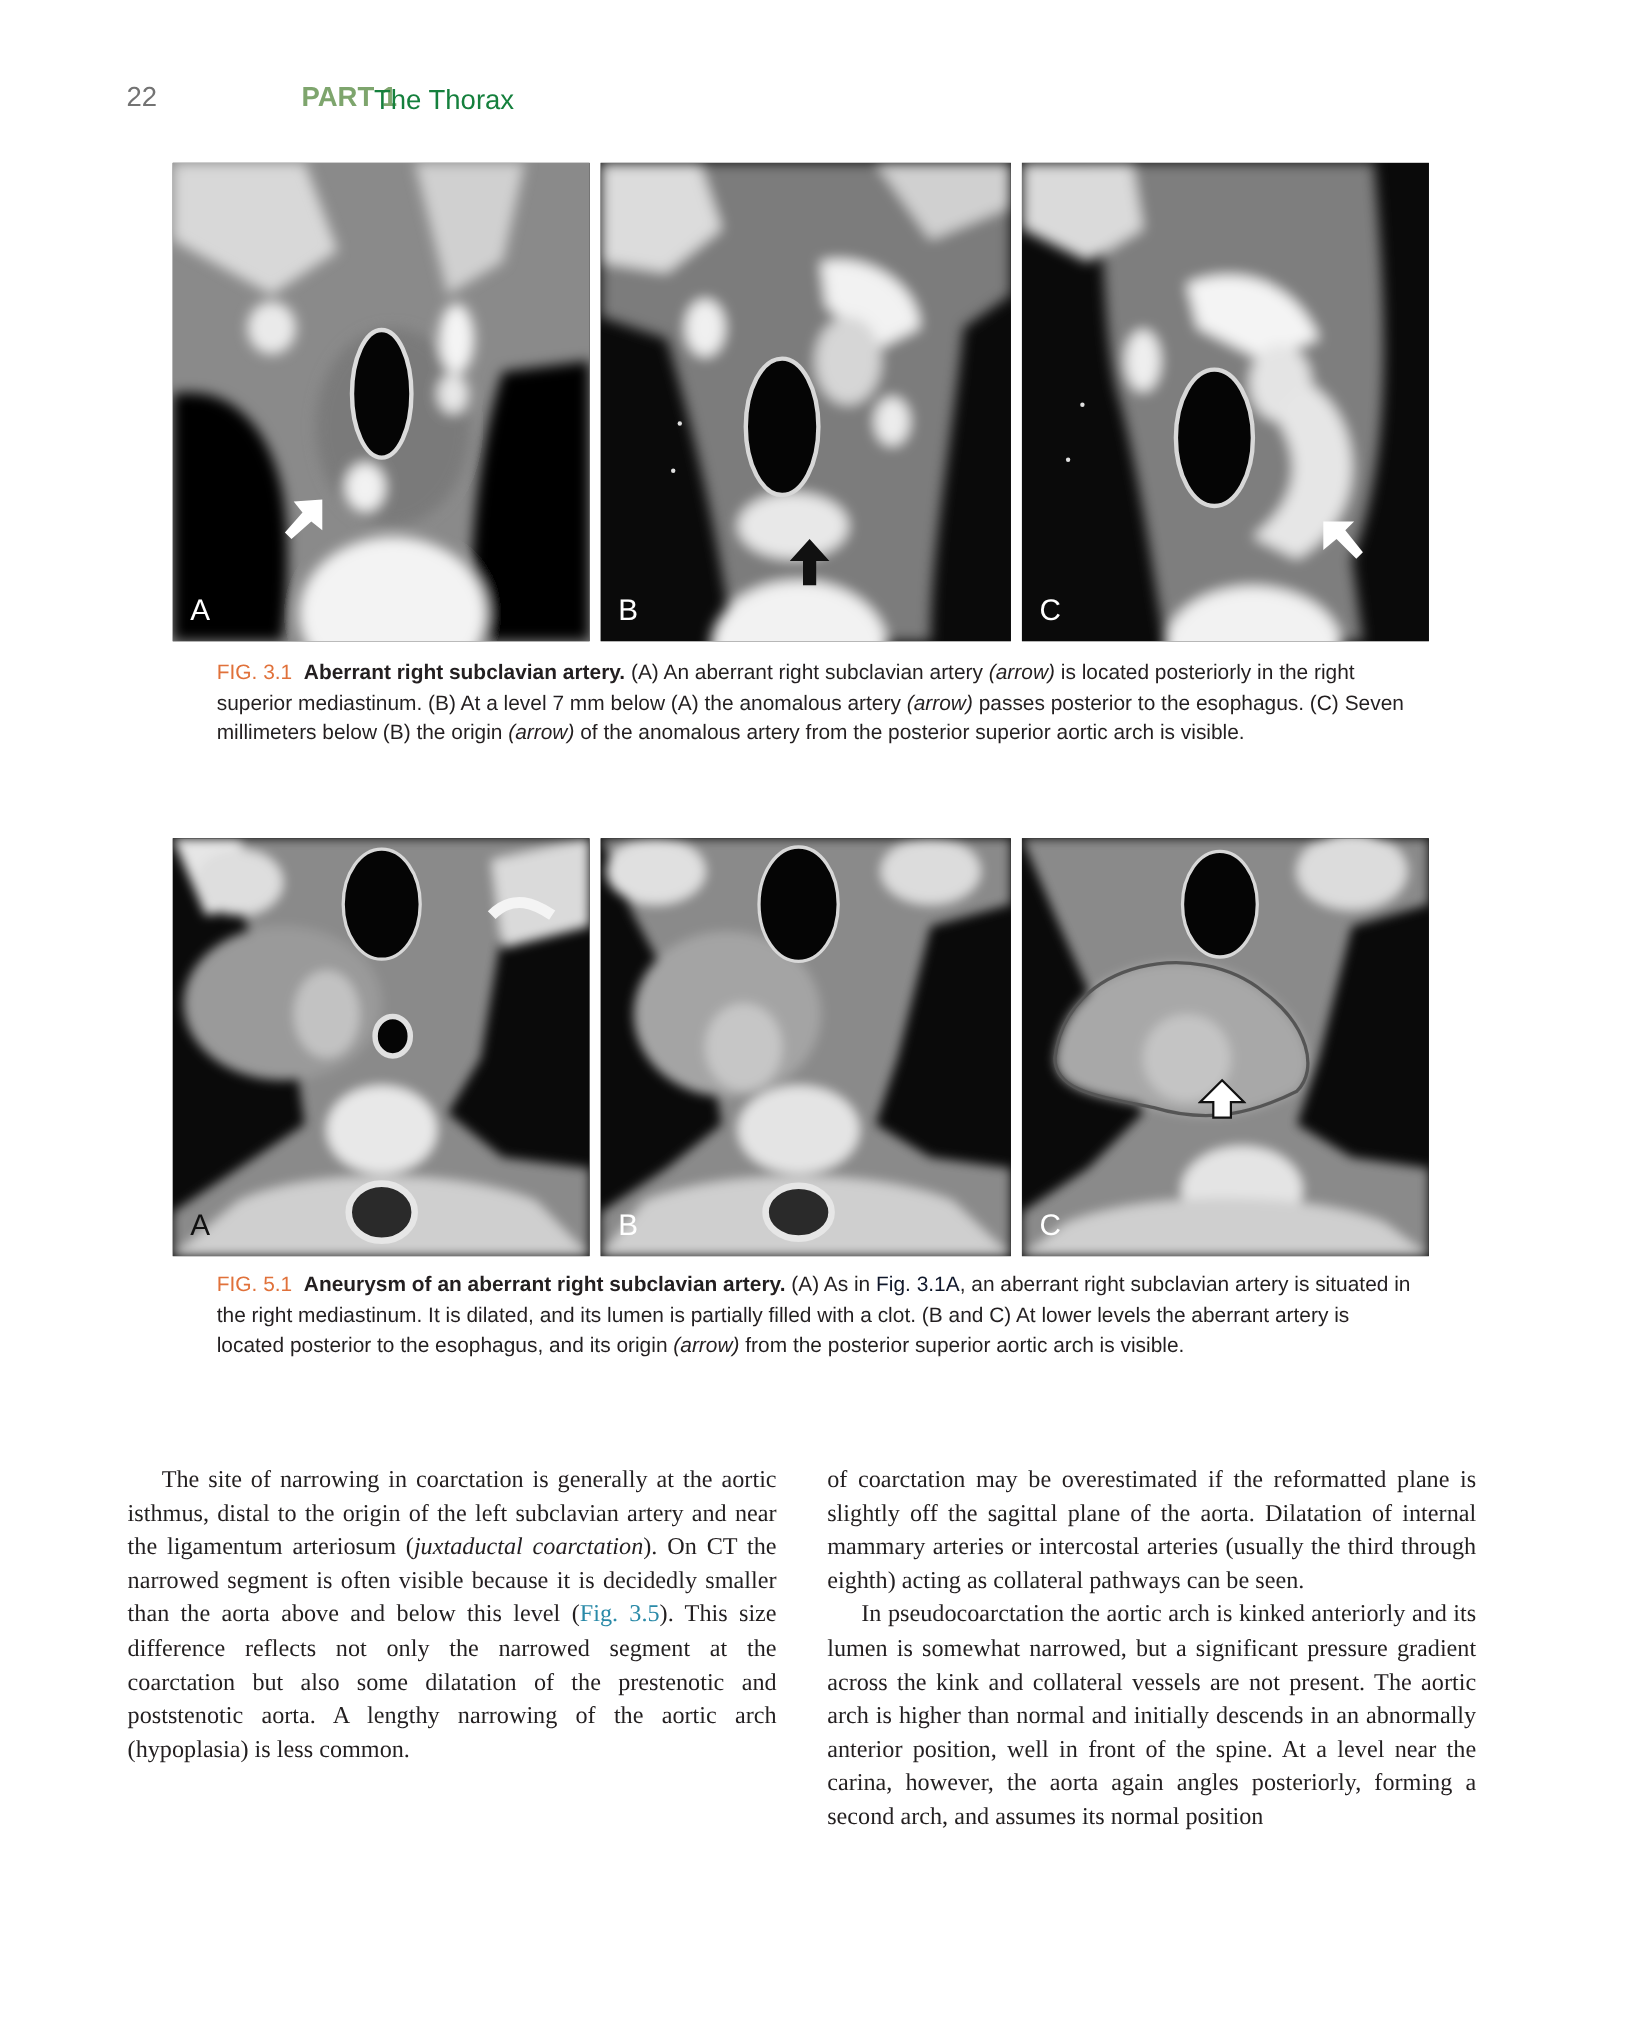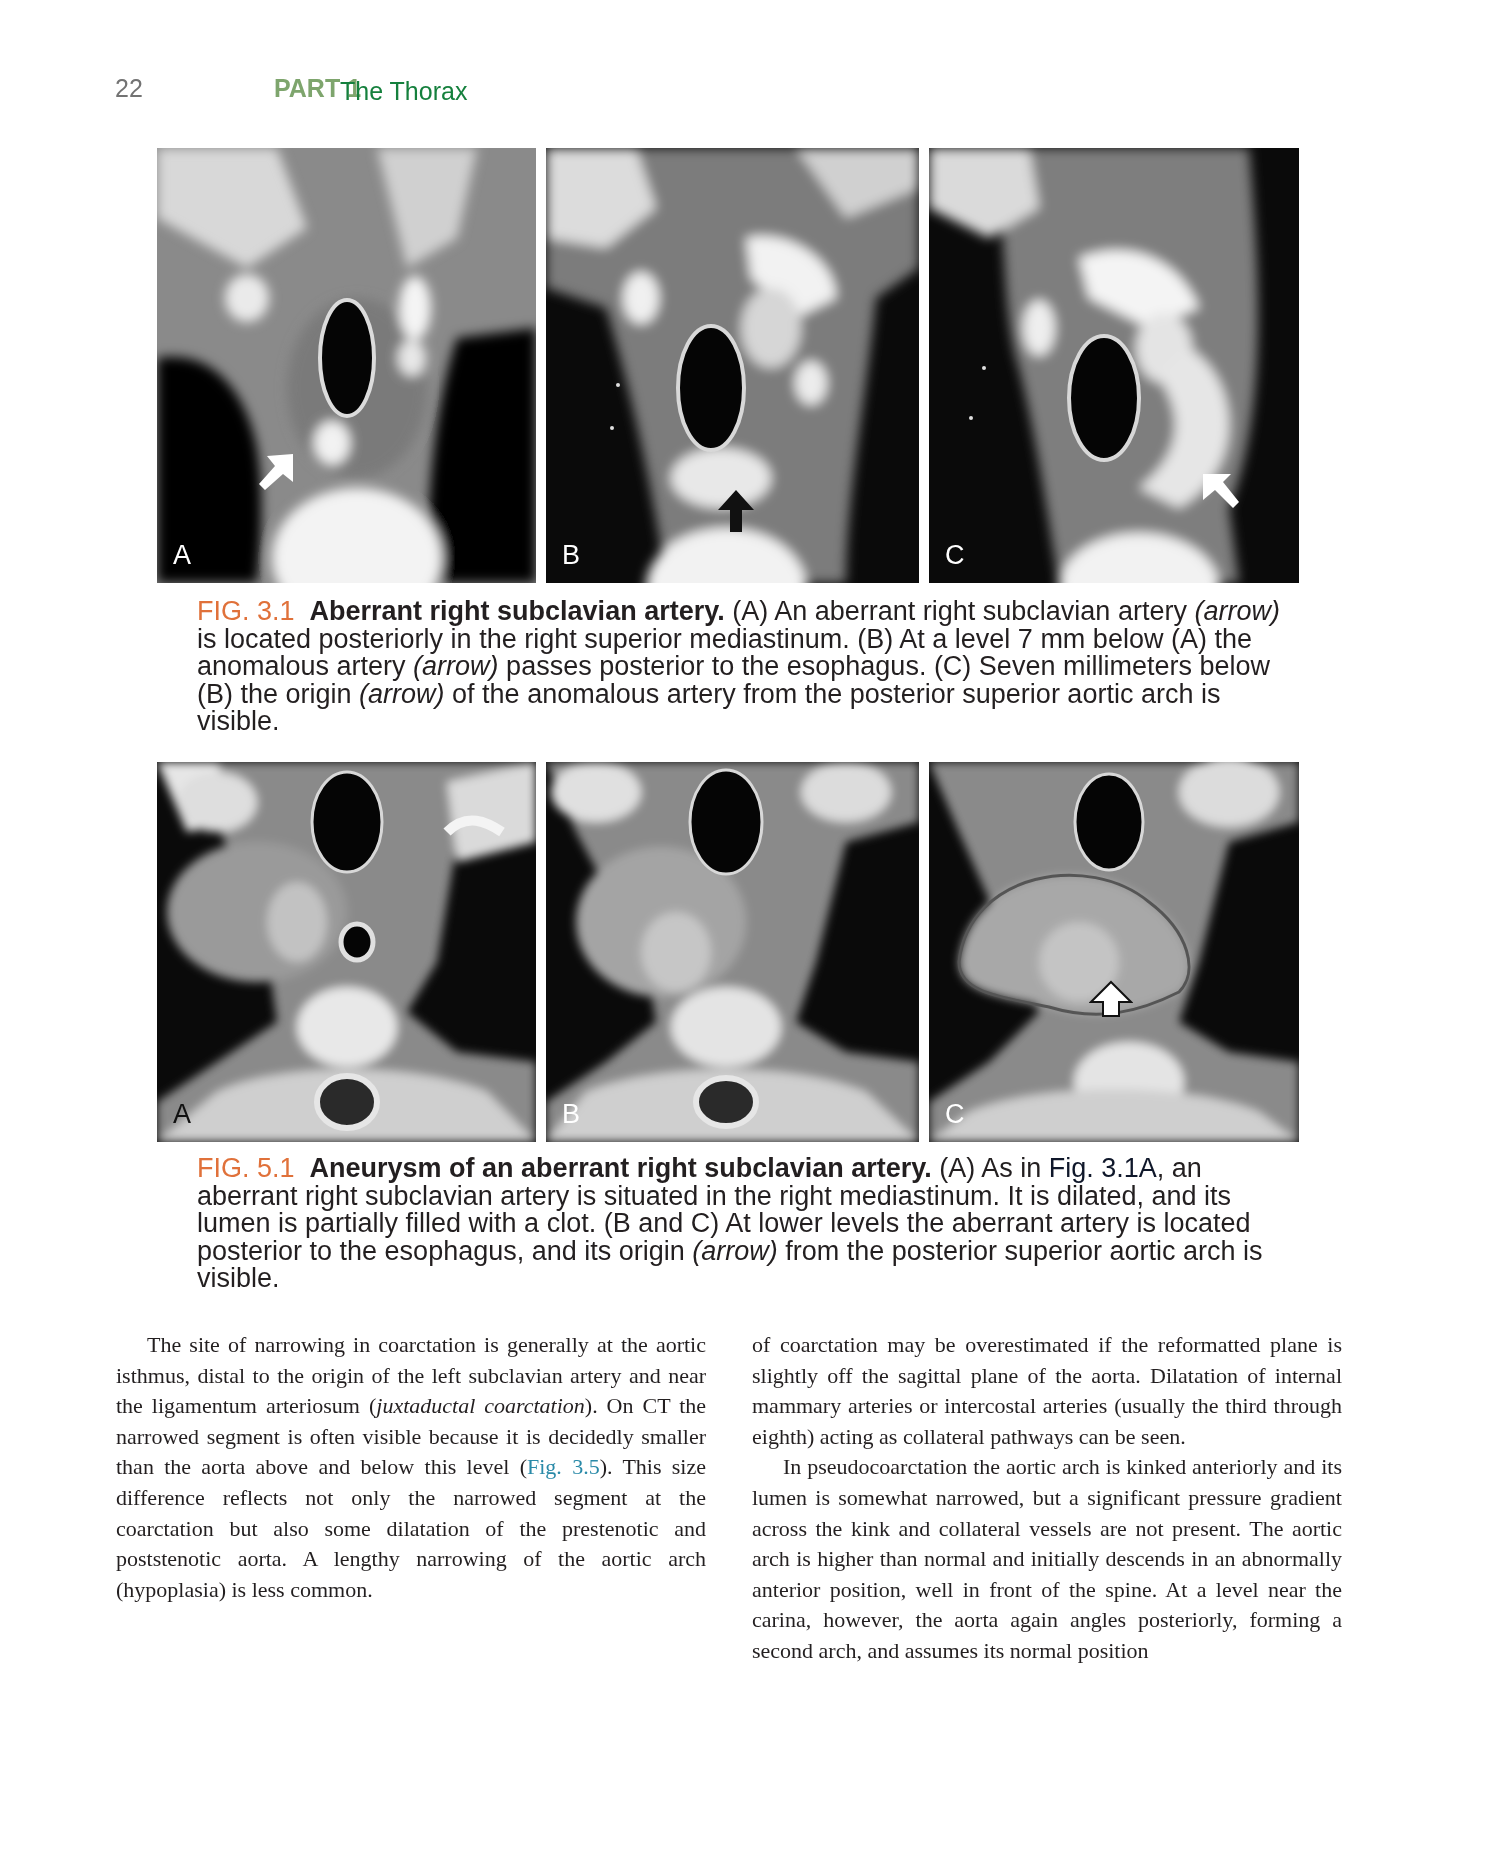--- a/index.html
+++ b/index.html
@@ -14,21 +14,21 @@
   .fig2 { top: 762px; height: 380px; }
   .panel { position: relative; flex: 0 0 auto; height: 100%; overflow: hidden; background: #111; }
   .panel.pa { width: 379px; }
   .panel.pb { width: 373px; }
   .panel.pc { width: 370px; }
   .panel-label { position: absolute; left: 16px; bottom: 12px; font-size: 27px; color: #ffffff; }
   .fig2 .panel-label.dark { color: #111; }
   .ct { position: absolute; }
   .arrow { position: absolute; }
 
-  .caption { position: absolute; left: 197px; width: 1090px; font-size: 27px; line-height: 27.5px; color: #231f20; }
+  .caption { position: absolute; left: 197px; width: 1090px; font-size: 19px; line-height: 27.5px; color: #231f20; }
   .caption .fig-no { color: #e0713a; }
   .caption .fig-title { font-weight: bold; }
   .caption .link { color: #0f172a; }
   .caption .it { font-style: italic; }
   .cap1 { top: 598px; }
   .cap2 { top: 1155px; }
 
   .body-col { position: absolute; top: 1330px; width: 590px; font-family: "Liberation Serif", serif; font-size: 22px; line-height: 30.6px; color: #231f20; text-align: justify; }
   .col-left { left: 116px; }
   .col-right { left: 752px; }

